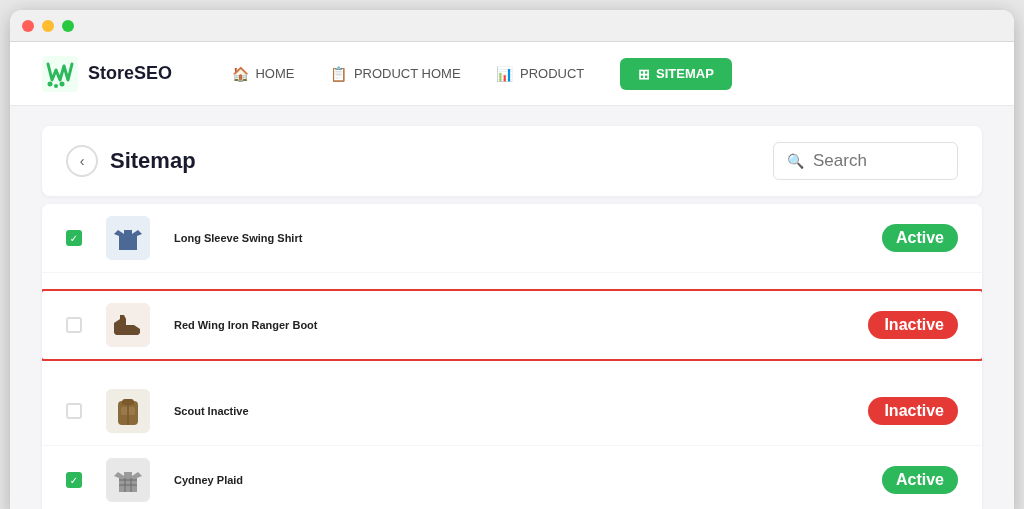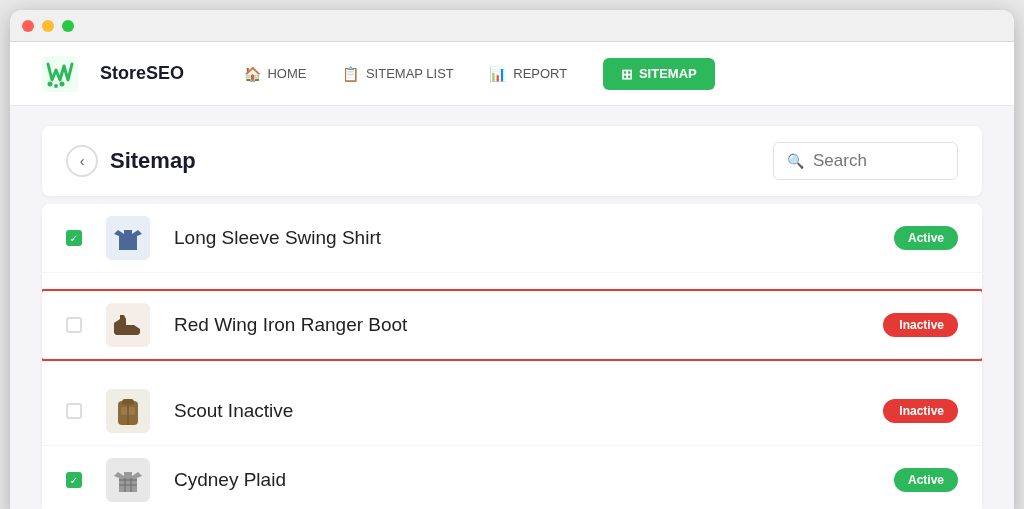--- a/index.html
+++ b/index.html
@@ -55,21 +55,21 @@
       height: 64px;
       display: flex;
       align-items: center;
       padding: 0 32px;
       border-bottom: 1px solid #e8e8e8;
       flex-shrink: 0;
     }
     .logo-area {
       display: flex;
       align-items: center;
-      gap: 22px;
+      gap: 10px;
       margin-right: 60px;
     }
     .logo-text {
       font-size: 18px;
       font-weight: 700;
       color: #1a1a2e;
     }
     .nav-links {
       display: flex;
       align-items: center;
@@ -216,32 +216,33 @@
     }
     .product-thumb {
       width: 44px; height: 44px;
       border-radius: 6px;
       object-fit: cover;
       background: #f0f0f0;
       overflow: hidden;
       display: flex; align-items: center; justify-content: center;
     }
     .product-name {
-      font-size: 19px;
+      font-size: 11px;
       color: #222;
       padding-left: 8px;
+      font-weight: bold;
     }
     .status-cell {
       display: flex;
       justify-content: flex-end;
     }
     .status-badge {
       padding: 5px 14px;
       border-radius: 20px;
-      font-size: 12px;
+      font-size: 16px;
       font-weight: 600;
       color: #fff;
     }
     .status-active { background: #2eb85c; }
     .status-inactive { background: #e53935; padding-left: 16px; }
   </style>
 </head>
 <body>
 
 <div class="window">
@@ -268,25 +269,25 @@
         <span class="logo-text">StoreSEO</span>
       </div>
 
       <div class="nav-links">
         <a class="nav-link">
           <span class="nav-icon">🏠</span>
           <span>HOME</span>
         </a>
         <a class="nav-link">
           <span class="nav-icon">📋</span>
-          <span>SITEMAP LIST</span>
+          <span>PRODUCT HOME</span>
         </a>
         <a class="nav-link">
           <span class="nav-icon">📊</span>
-          <span>REPORT</span>
+          <span>PRODUCT</span>
         </a>
         <a class="nav-link active-nav">
           <span class="nav-icon">⊞</span>
           <span>SITEMAP</span>
         </a>
       </div>
     </nav>
 
     <div class="main-content">
 

